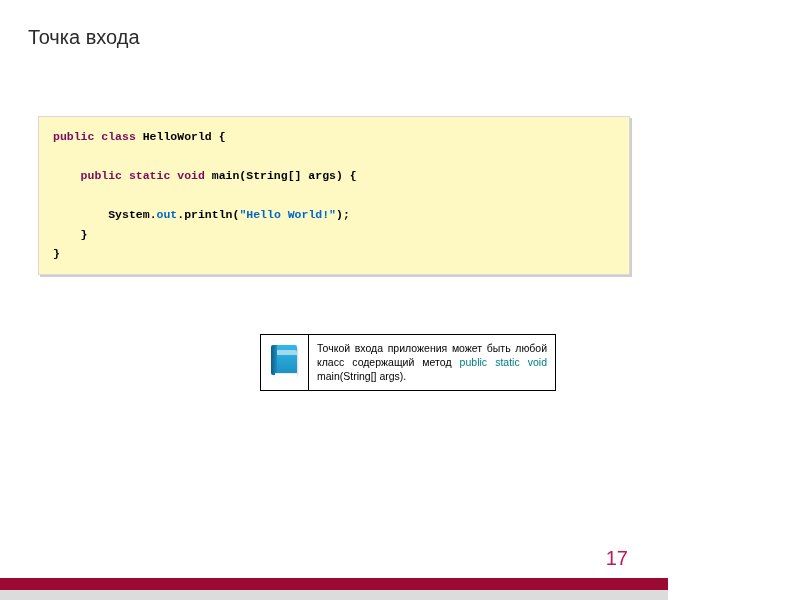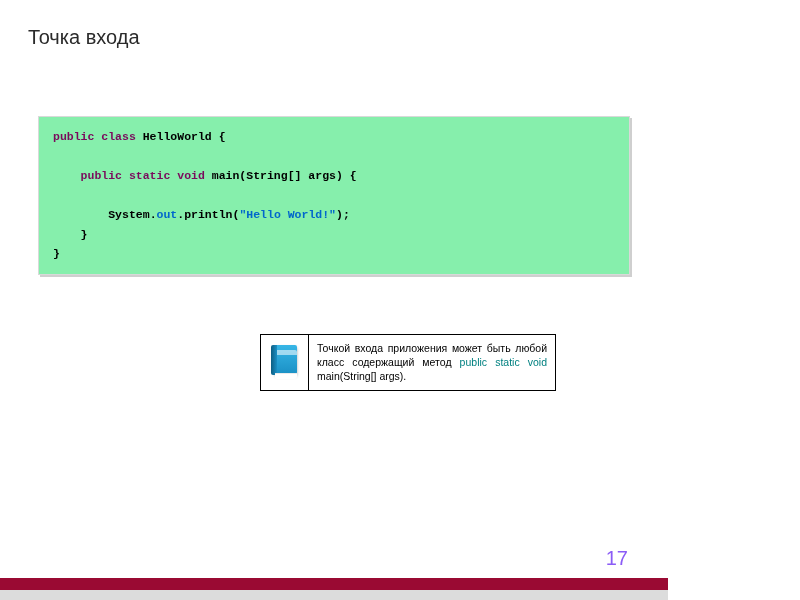--- a/index.html
+++ b/index.html
@@ -24,21 +24,21 @@
     left: 28px;
     font-size: 20px;
     color: #2b2b2b;
     font-weight: 400;
   }
   .code-block {
     position: absolute;
     top: 116px;
     left: 38px;
     right: 38px;
-    background: #86efac;
+    background: #fef9c3;
     border: 1px solid #d9d9d9;
     box-shadow: 2px 2px 0 0 #cfcfcf;
     padding: 10px 14px 10px 14px;
     font-family: "Courier New", Courier, monospace;
     font-size: 11.5px;
     line-height: 1.7;
     color: #000;
     white-space: pre;
   }
   .kw { color: #7a0a5c; font-weight: bold; }   
@@ -110,21 +110,21 @@
     text-align: justify;
     text-align-last: left;
   }
   .note .text-cell .teal { color: #008080; }
 
   .pagenum {
     position: absolute;
     right: 40px;
     bottom: 30px;
     font-size: 20px;
-    color: #8b5cf6;
+    color: #be185d;
     font-weight: 400;
   }
   .footer-bar {
     position: absolute;
     left: 0; right: 0; bottom: 10px;
     height: 12px;
     background: #9a0a33;
   }
   .footer-sub {
     position: absolute;

